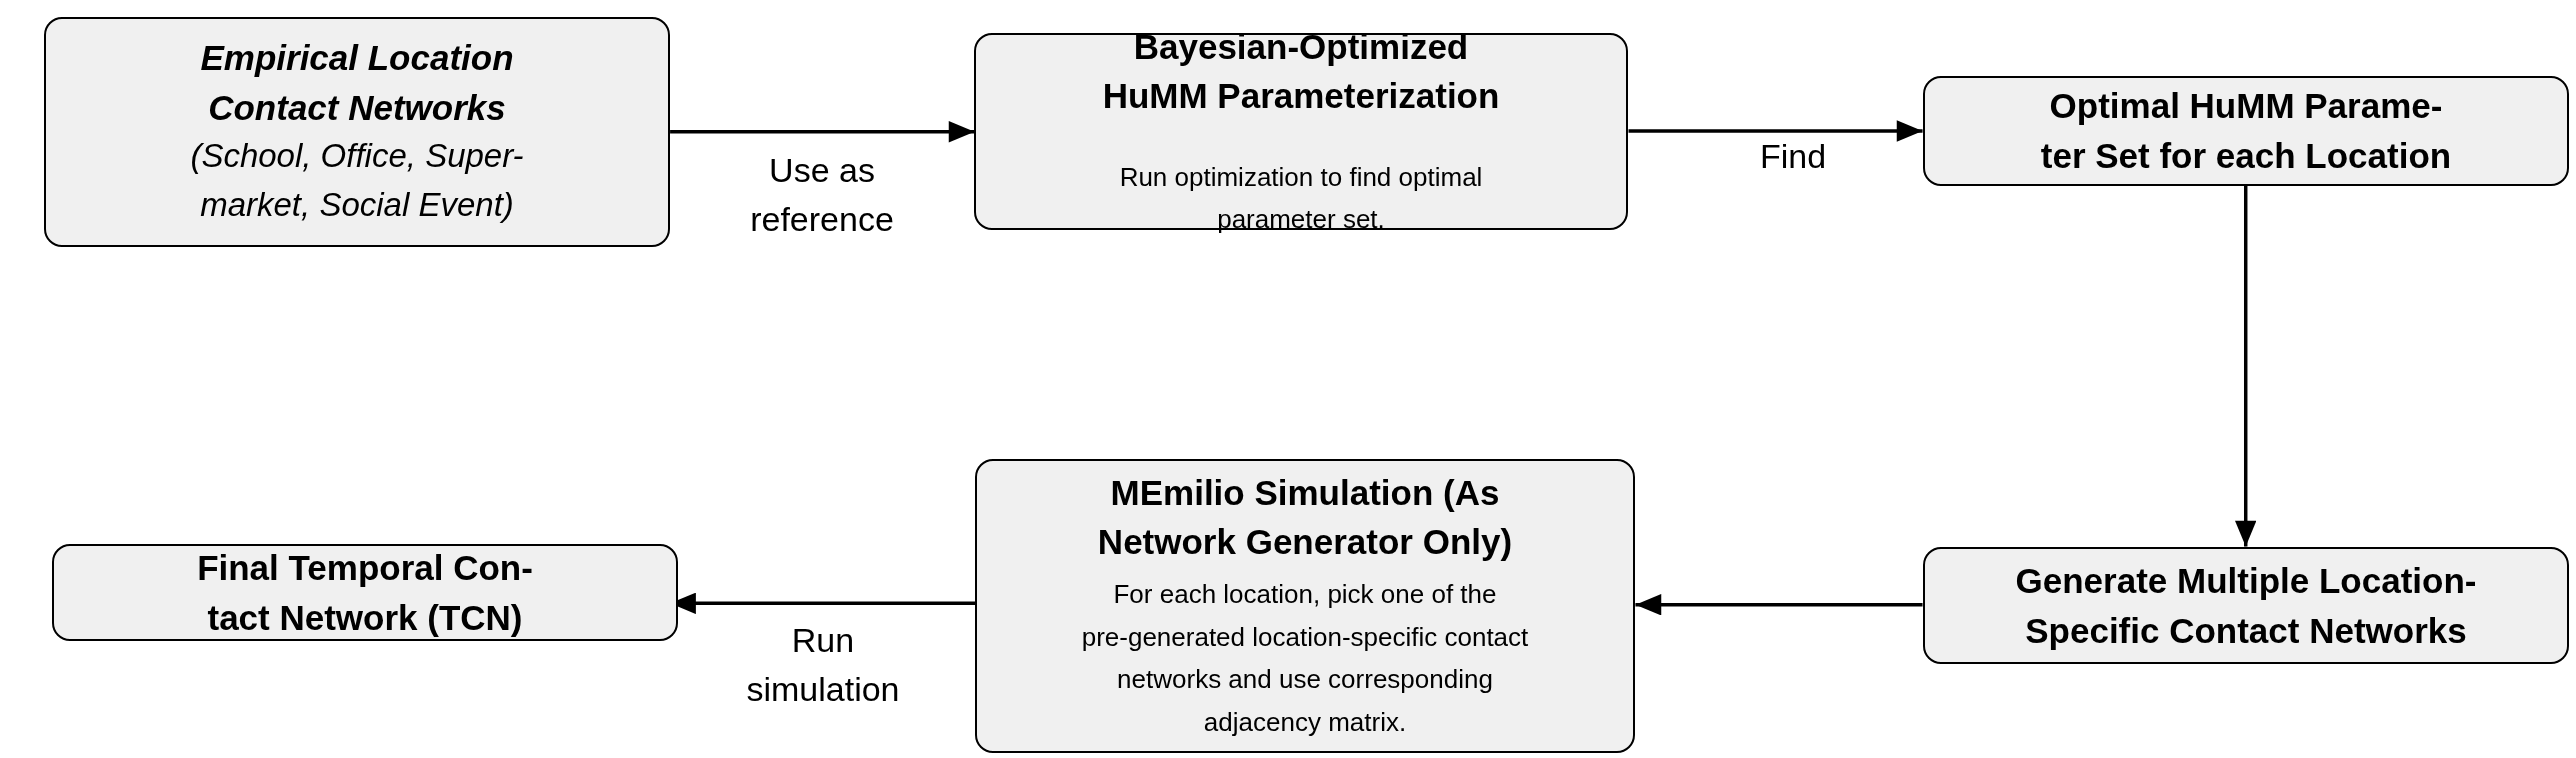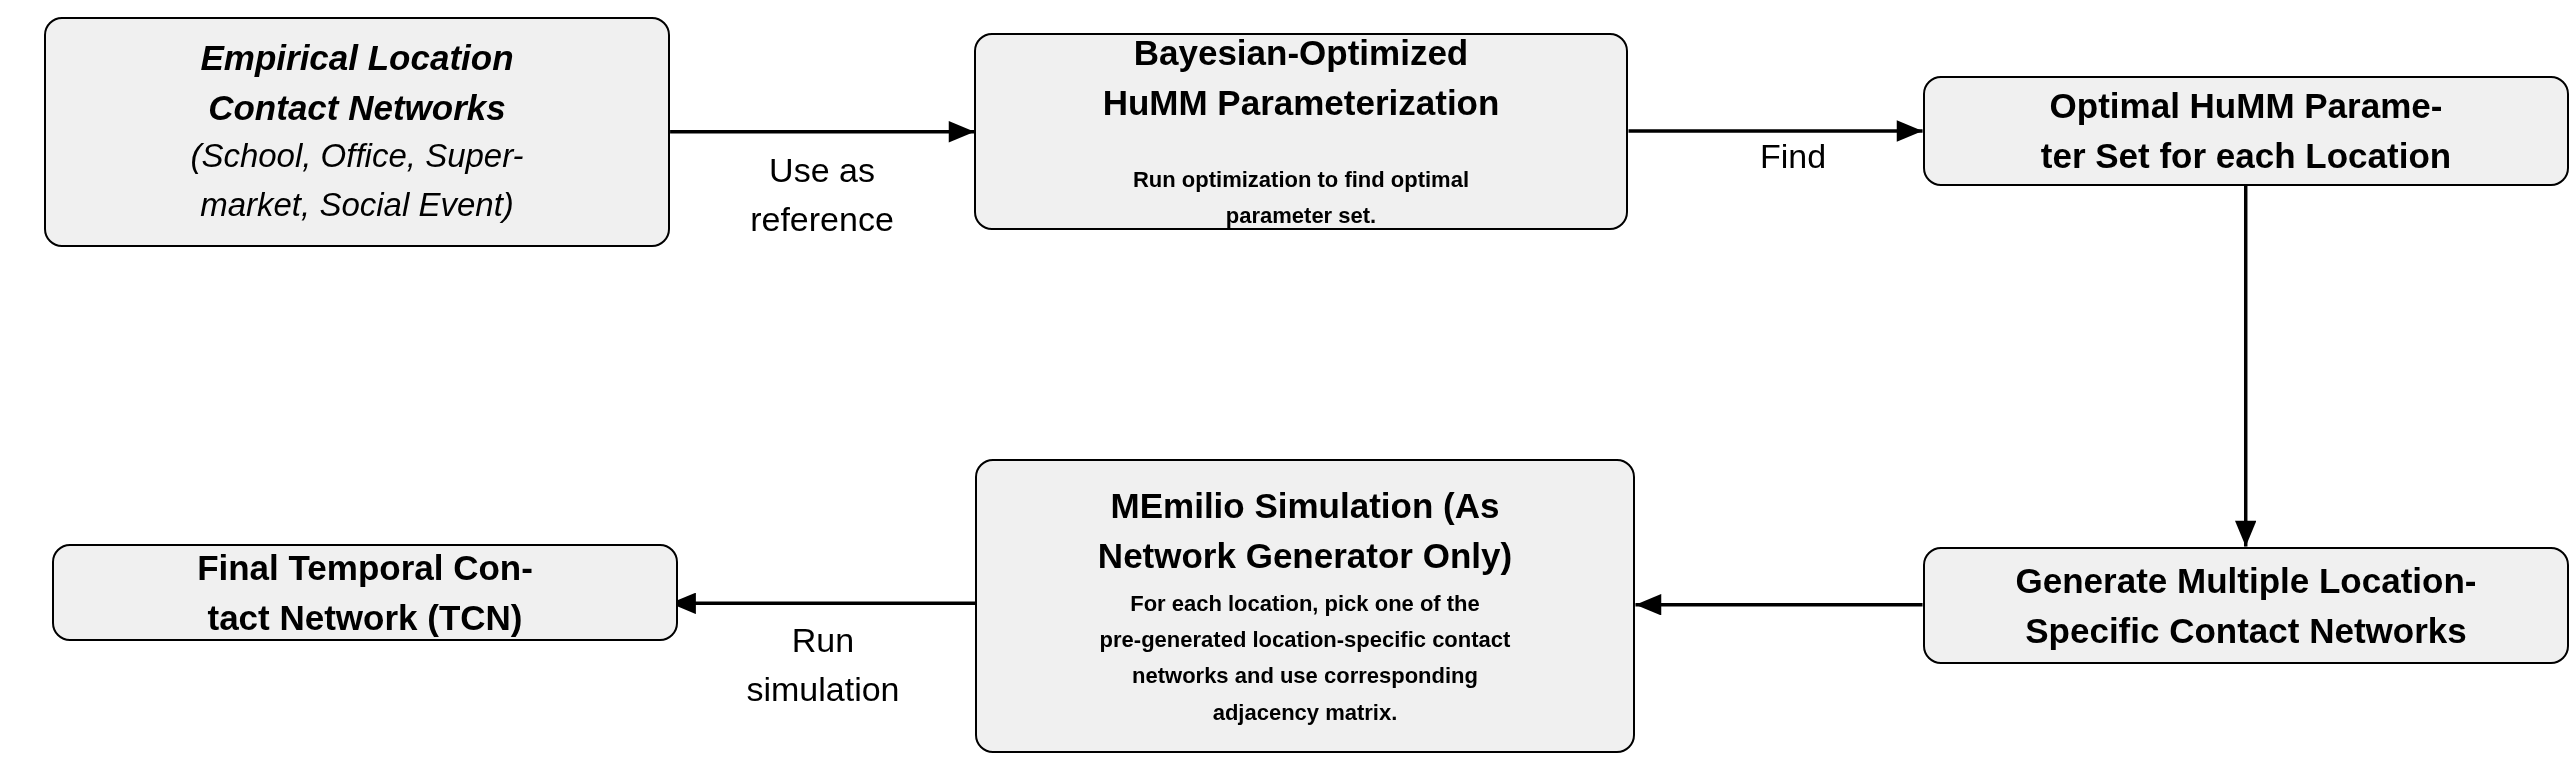--- a/index.html
+++ b/index.html
@@ -23,21 +23,21 @@
     text-align:center;
     padding:4.2px 16.6px;
   }
   .node-title{
     font-size:35px;font-weight:700;line-height:1.42;white-space:pre-line;
   }
   .node-subtitle{
     font-size:33px;font-weight:400;line-height:1.48;white-space:pre-line;
   }
   .node-desc{
-    font-size:22px;font-weight:700;line-height:1.65;white-space:pre-line;margin-top:5.5px;
+    font-size:26px;font-weight:400;line-height:1.65;white-space:pre-line;margin-top:5.5px;
   }
   .edge-label{
     position:absolute;
     transform:translateX(-50%);
     font-size:34px;line-height:1.44;text-align:center;white-space:pre-line;
   }
 </style>
 </head>
 <body>
 

